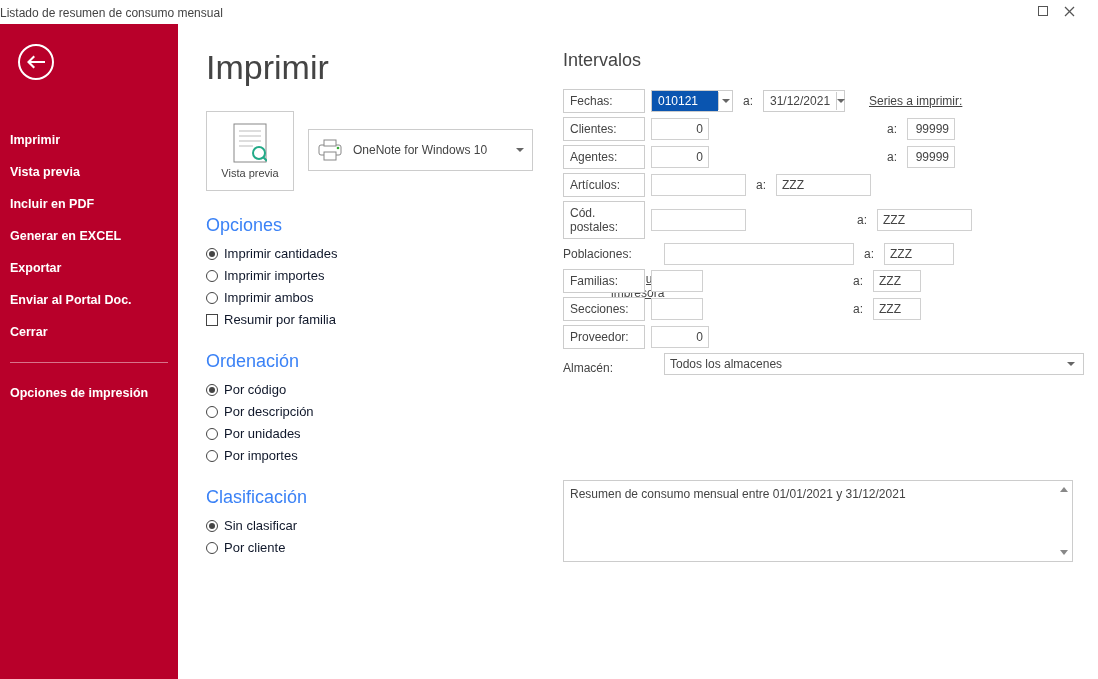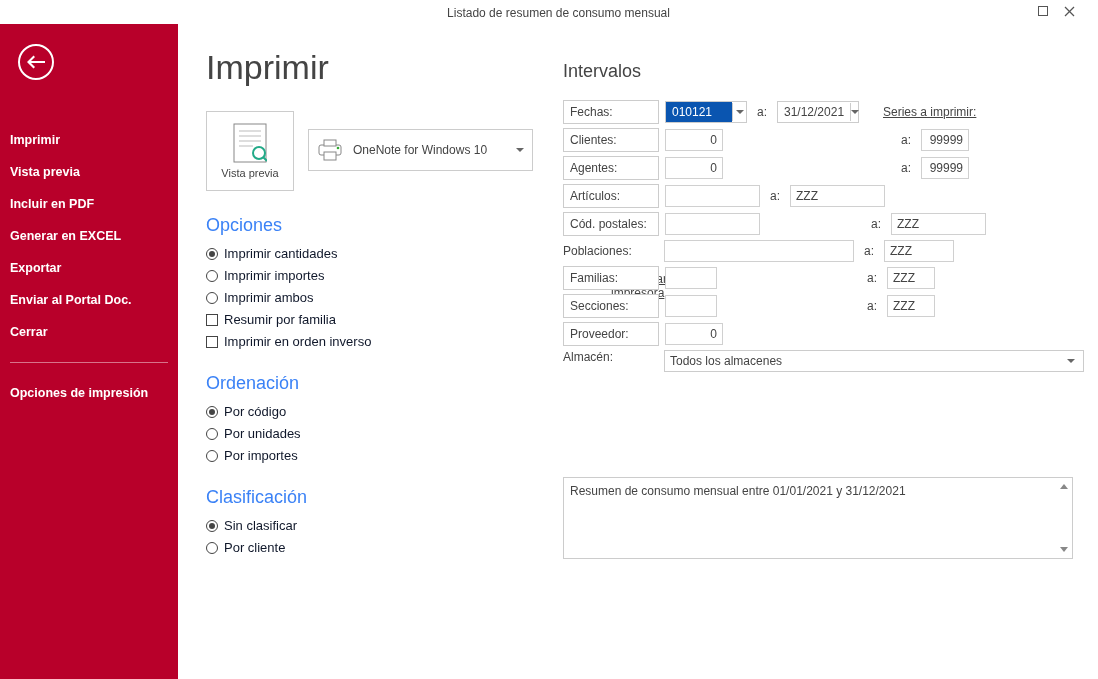--- a/index.html
+++ b/index.html
@@ -1,18 +1,18 @@
 <!DOCTYPE html>
 <html><head>
 <meta charset="utf-8">
 <style>
   * { box-sizing: border-box; margin: 0; padding: 0; font-family: "Segoe UI", Arial, sans-serif; }
   body { width: 1098px; height: 679px; background: #fff; overflow: hidden; position: relative; }
 
-  .titlebar { position: absolute; top: 0; left: 0; right: 16px; height: 26px; display: flex; align-items: center; justify-content: center; padding-left: 35px; }
+  .titlebar { position: absolute; top: 0; left: 0; right: 16px; height: 26px; display: flex; align-items: center; justify-content: flex-start; }
   .titlebar-title { font-size: 12px; color: #444; }
   .window-controls { position: absolute; right: 4px; top: 2px; display: flex; gap: 8px; }
   .window-btn { width: 18px; height: 18px; display: flex; align-items: center; justify-content: center; cursor: pointer; }
   .window-btn svg { display: block; }
 
   .sidebar { position: absolute; left: 0; top: 24px; bottom: 0; width: 178px; background: #b8002a; color: #fff; padding-top: 30px; }
   .back-arrow { position: absolute; top: 20px; left: 18px; width: 36px; height: 36px; border: 2px solid #fff; border-radius: 50%; display: flex; align-items: center; justify-content: center; cursor: pointer; }
   .back-arrow svg { fill: #fff; }
   .sidebar-items { margin-top: 70px; }
   .sidebar-item { display: block; padding: 9px 6px 9px 10px; font-size: 12.5px; font-weight: 600; color: #fff; cursor: pointer; }
@@ -33,34 +33,34 @@
 
   .section-title { font-size: 18px; font-weight: 500; color: #3b82f6; margin-top: 24px; margin-bottom: 10px; }
 
   .radio-row, .check-row { display: flex; align-items: center; gap: 6px; margin-bottom: 7px; cursor: pointer; }
   .radio { width: 12px; height: 12px; border: 1px solid #444; border-radius: 50%; display: inline-flex; align-items: center; justify-content: center; }
   .radio.checked::after { content: ""; width: 6px; height: 6px; background: #444; border-radius: 50%; }
   .checkbox { width: 12px; height: 12px; border: 1px solid #444; display: inline-flex; align-items: center; justify-content: center; }
   .checkbox.checked::after { content: "✓"; font-size: 10px; color: #444; line-height: 1; }
   .rlabel { font-size: 13px; color: #0f172a; }
 
-  .right-col { position: absolute; left: 385px; top: 12px; right: 0; }
+  .right-col { position: absolute; left: 385px; top: 1px; right: 0; }
   .right-col .sec-title { font-size: 18px; font-weight: 500; color: #444; margin-top: 25px; margin-bottom: 18px; }
   .date-input { display: flex; border: 1px solid #ccc; align-items: center; }
   .date-input span { flex: 1; padding: 3px 6px; font-size: 12px; }
   .date-input .caret-box { width: 14px; height: 18px; border-left: 1px solid #ccc; display: flex; align-items: center; justify-content: center; }
   .series-link { font-size: 12px; color: #444; text-decoration: underline; cursor: pointer; white-space: nowrap; }
 
   .row-flex { display: flex; align-items: center; gap: 6px; margin-bottom: 4px; font-size: 12px; color: #444; }
-  .row-flex .lbl-box { width: 96px; border: 1px solid #ccc; padding: 4px 6px; background: #fff; }
+  .row-flex .lbl-box { width: 82px; border: 1px solid #ccc; padding: 4px 6px; background: #fff; }
   .row-flex .lbl-plain { width: 95px; padding: 4px 0; }
   .row-flex input { border: 1px solid #d0d0d0; padding: 3px 5px; font-size: 12px; color: #444; }
   .row-flex .a { width: 18px; text-align: center; }
 
-  .almacen-row { display: flex; align-items: flex-start; gap: 6px; margin-top: 4px; }
+  .almacen-row { display: flex; align-items: flex-end; gap: 6px; margin-top: 4px; }
   .almacen-row .lbl-plain { width: 95px; font-size: 12px; color: #444; }
   .almacen-select { flex: 1; border: 1px solid #ccc; display: flex; align-items: center; padding: 3px 5px; max-width: 420px; cursor: pointer; }
   .almacen-select span { flex: 1; font-size: 12px; color: #444; }
   .almacen-caret { width: 14px; display: flex; justify-content: center; }
 
   .sec-enc { margin-top: 105px; }
   .enc-check { display: flex; align-items: center; gap: 6px; margin-bottom: 10px; }
   .enc-textarea { width: 510px; height: 82px; border: 1px solid #ccc; padding: 6px; font-size: 12px; color: #444; position: relative; }
   .enc-scroll-up, .enc-scroll-down { position: absolute; right: 1px; width: 15px; height: 15px; border: none; display: flex; align-items: center; justify-content: center; cursor: pointer; }
   .enc-scroll-up { top: 1px; }
@@ -151,29 +151,29 @@
         <span class="rlabel">Imprimir importes</span>
       </div>
     <div class="radio-row">
         <span class="radio"></span>
         <span class="rlabel">Imprimir ambos</span>
       </div>
     <div class="check-row">
         <span class="checkbox"></span>
         <span class="rlabel">Resumir por familia</span>
       </div>
-    <div class="check-row">
-        <span class="checkbox"></span>
-        <span class="rlabel">Imprimir en orden inverso</span>
-      </div>
 
     <div class="section-title">Ordenación</div>
     <div class="radio-row">
         <span class="radio checked"></span>
         <span class="rlabel">Por código</span>
+      </div>
+    <div class="radio-row">
+        <span class="radio"></span>
+        <span class="rlabel">Por descripción</span>
       </div>
     <div class="radio-row">
         <span class="radio"></span>
         <span class="rlabel">Por unidades</span>
       </div>
     <div class="radio-row">
         <span class="radio"></span>
         <span class="rlabel">Por importes</span>
       </div>
 

